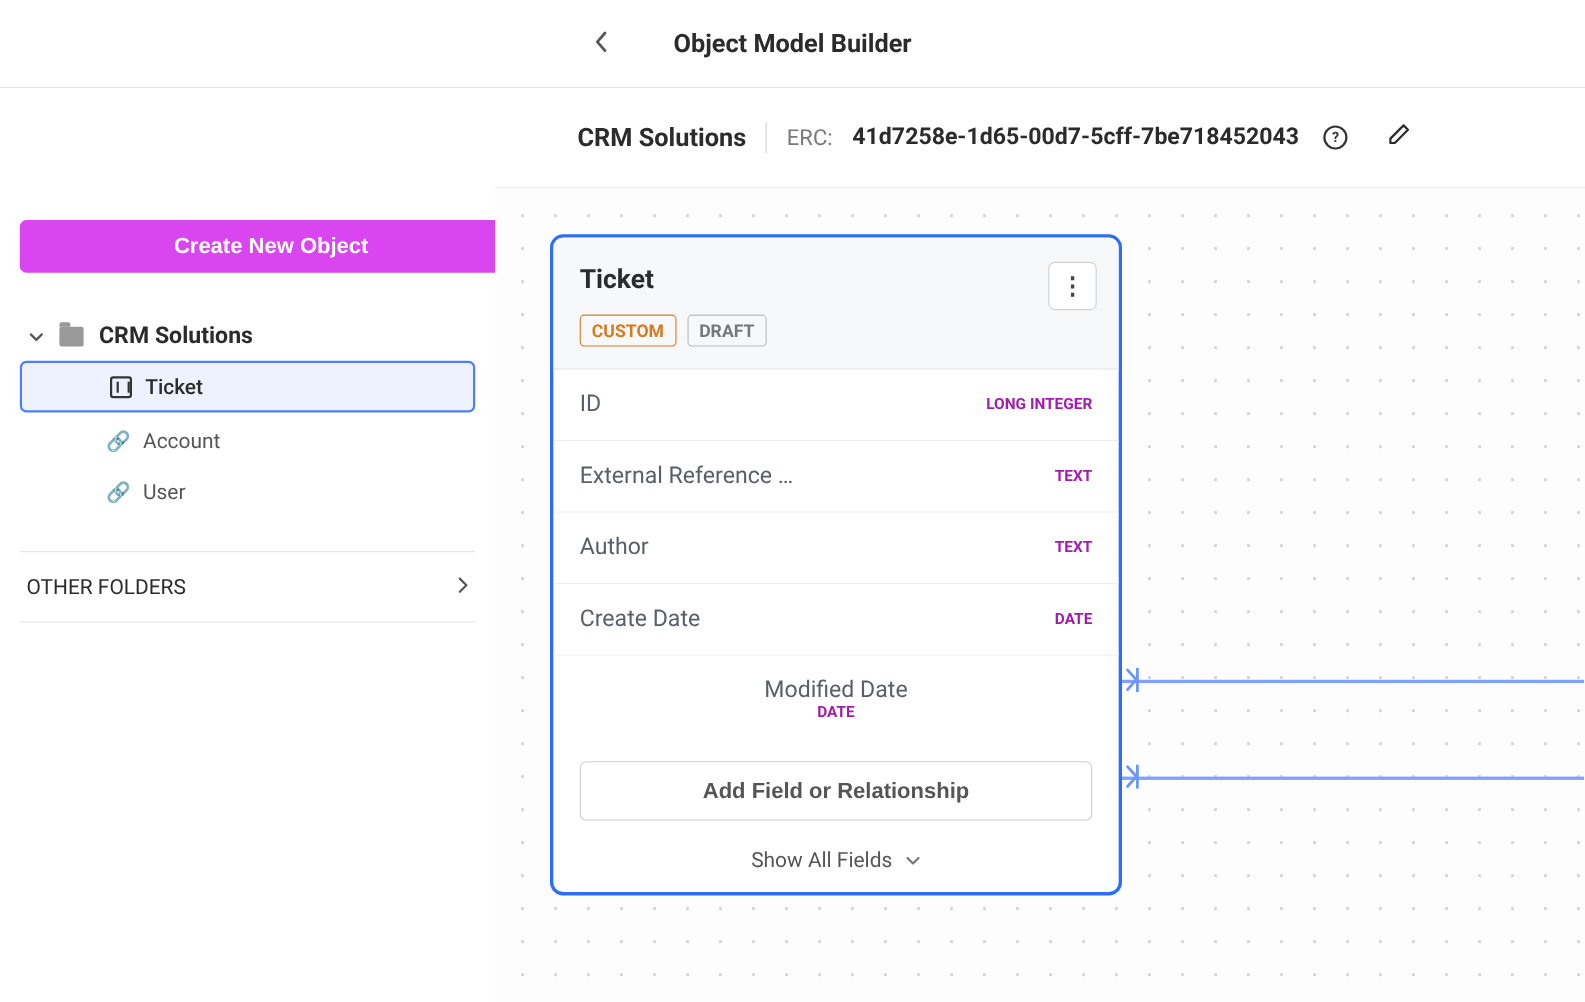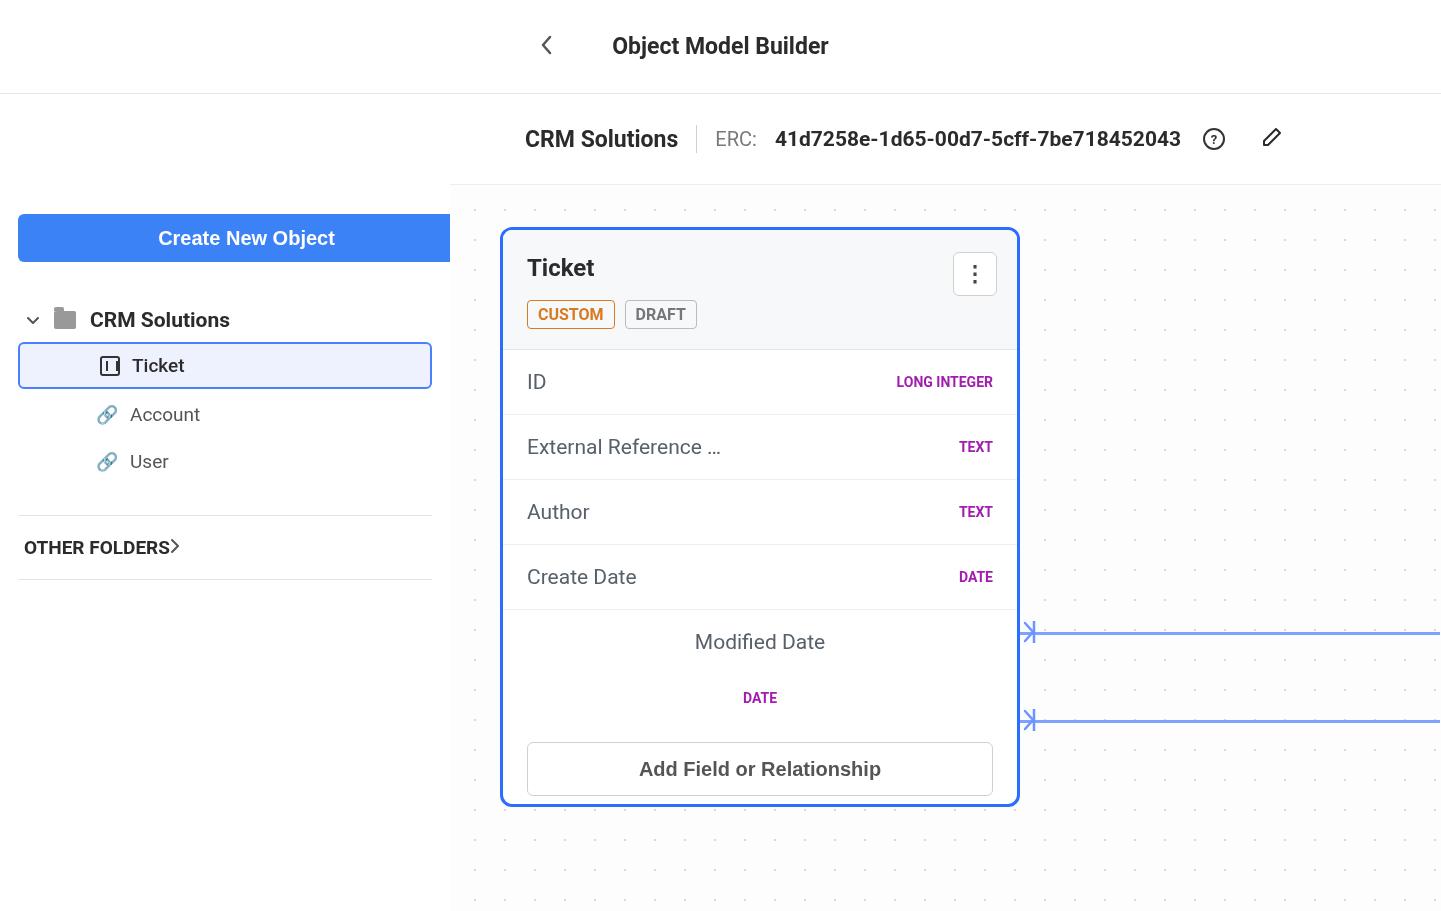--- a/index.html
+++ b/index.html
@@ -9,21 +9,21 @@
     }
     body {
       font-family: -apple-system, BlinkMacSystemFont, "Segoe UI", Roboto, Helvetica, Arial, sans-serif;
       background: #fff;
       color: #2b2b2b;
       width: 1441px;
       height: 911px;
       overflow: hidden;
     }
     .header {
-      height: 94px;
+      height: 80px;
       display: flex;
       align-items: center;
       justify-content: center;
       border-bottom: 1px solid #e5e5e5;
       position: relative;
     }
     .header-back {
       position: absolute;
       left: 540px;
       font-size: 24px;
@@ -87,21 +87,21 @@
       display: flex;
       height: calc(911px - 170px);
     }
     .sidebar {
       width: 450px;
       padding: 30px 18px 0 18px;
     }
     .btn-primary {
       width: 457px;
       height: 48px;
-      background: #3b82f6;
+      background: #d946ef;
       color: #fff;
       border: none;
       border-radius: 6px;
       font-size: 20px;
       font-weight: 600;
       cursor: pointer;
     }
     .search-wrap {
       position: relative;
       margin-top: 30px;
@@ -202,22 +202,23 @@
       font-size: 18px;
       color: #777;
     }
     .other-folders {
       margin-top: 32px;
       border-top: 1px solid #e5e5e5;
       border-bottom: 1px solid #e5e5e5;
       padding: 20px 6px;
       display: flex;
       align-items: center;
+      justify-content: space-between;
       font-size: 19px;
-      font-weight: 700;
+      font-weight: 400;
       cursor: pointer;
     }
     .canvas {
       flex: 1;
       position: relative;
       background-color: #fdfdfd;
       background-image: radial-gradient(#d8d8d8 1.5px, transparent 1.5px);
       background-size: 30px 30px;
       background-position: 10px 10px;
       border-top: 1px solid #eee;
@@ -280,21 +281,20 @@
       color: #777;
     }
     .field-row {
       display: flex;
       align-items: center;
       justify-content: space-between;
       padding: 20px 24px;
       border-bottom: 1px solid #eee;
       font-size: 21px;
       color: #586069;
-      gap: 36px;
     }
     .field-type {
       font-size: 14px;
       font-weight: 700;
       color: #a21caf;
     }
     .card-footer {
       padding: 16px 24px 8px 24px;
     }
     .btn-add-field {
@@ -442,16 +442,24 @@
         <span class="field-type">DATE</span>
       </div>
       <div class="field-row" style="border-bottom:none;flex-direction:column;">
         <span>Modified Date</span>
         <span class="field-type">DATE</span>
       </div>
 
       <div class="card-footer">
         <button class="btn-add-field">Add Field or Relationship</button>
       </div>
+      <div class="show-all">
+        <span>Show All Fields</span>
+        <span>
+          <svg width="14" height="10" viewBox="0 0 14 10">
+              <path d="M2 2 L7 7 L12 2" stroke="#777" stroke-width="2" fill="none" stroke-linecap="round" stroke-linejoin="round"></path>
+            </svg>
+        </span>
+      </div>
     </div>
   </div>
 
 </div>
 
 </body></html>

